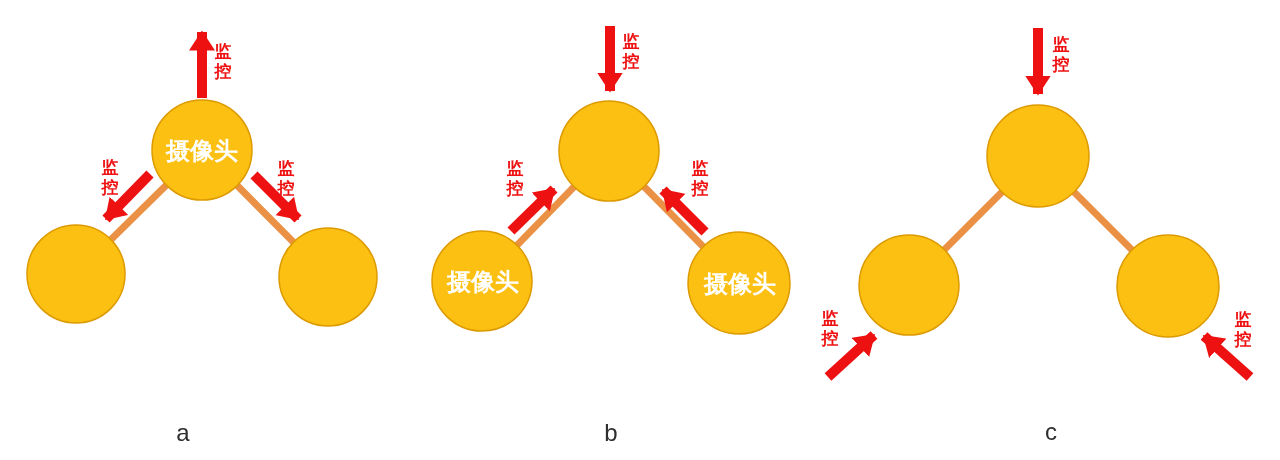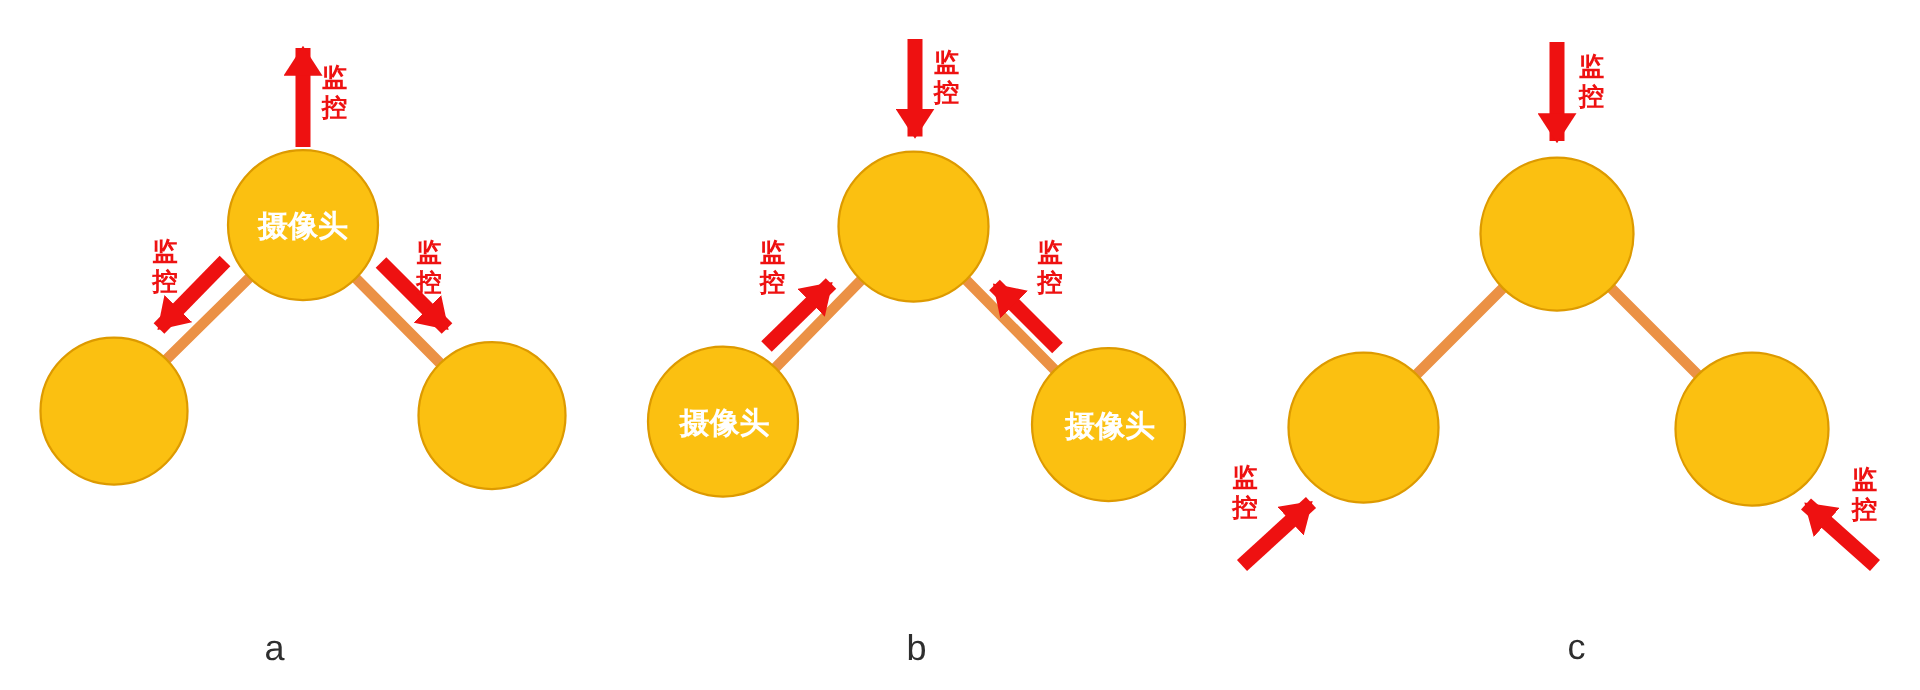--- a/index.html
+++ b/index.html
@@ -24,21 +24,21 @@
     font-weight: bold;
     line-height: 1.15;
     text-align: center;
     word-break: break-all;
     white-space: normal;
   }
   .node-label {
     position: absolute;
     transform: translate(-50%, -50%);
     color: #ffffff;
-    font-size: 20px;
+    font-size: 24px;
     font-weight: bold;
     white-space: nowrap;
   }
   .caption {
     position: absolute;
     transform: translate(-50%, 0);
     color: #2e2e2e;
     font-size: 24px;
     font-weight: normal;
   }

